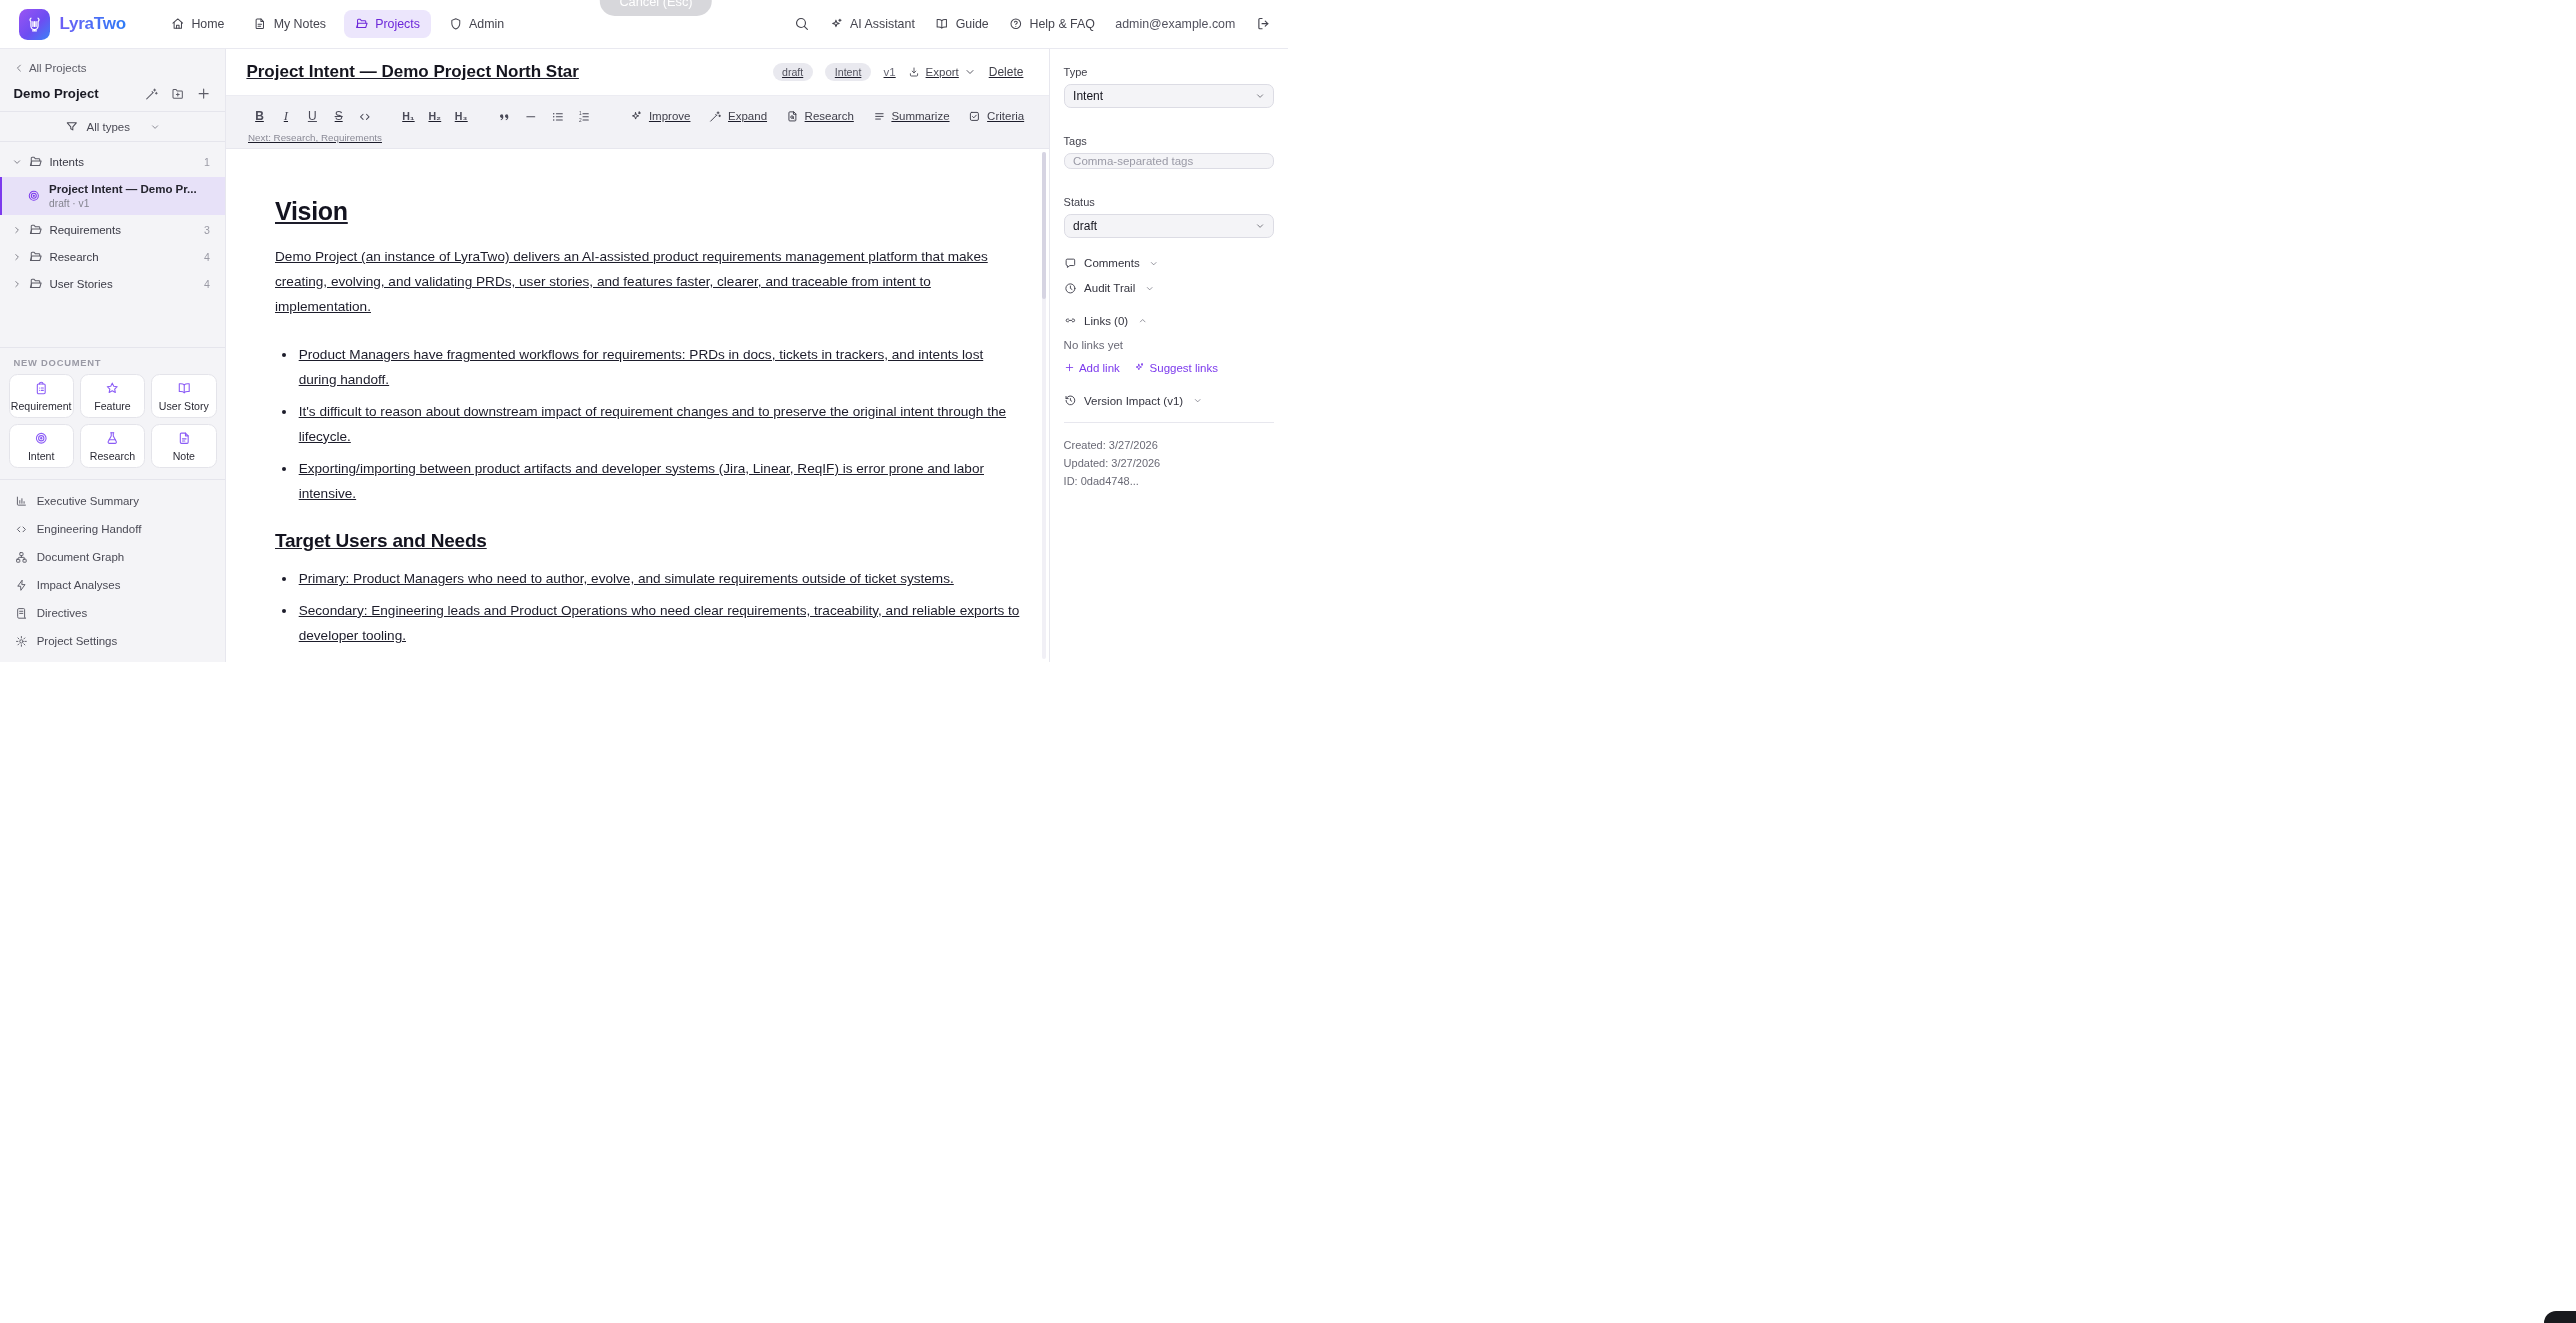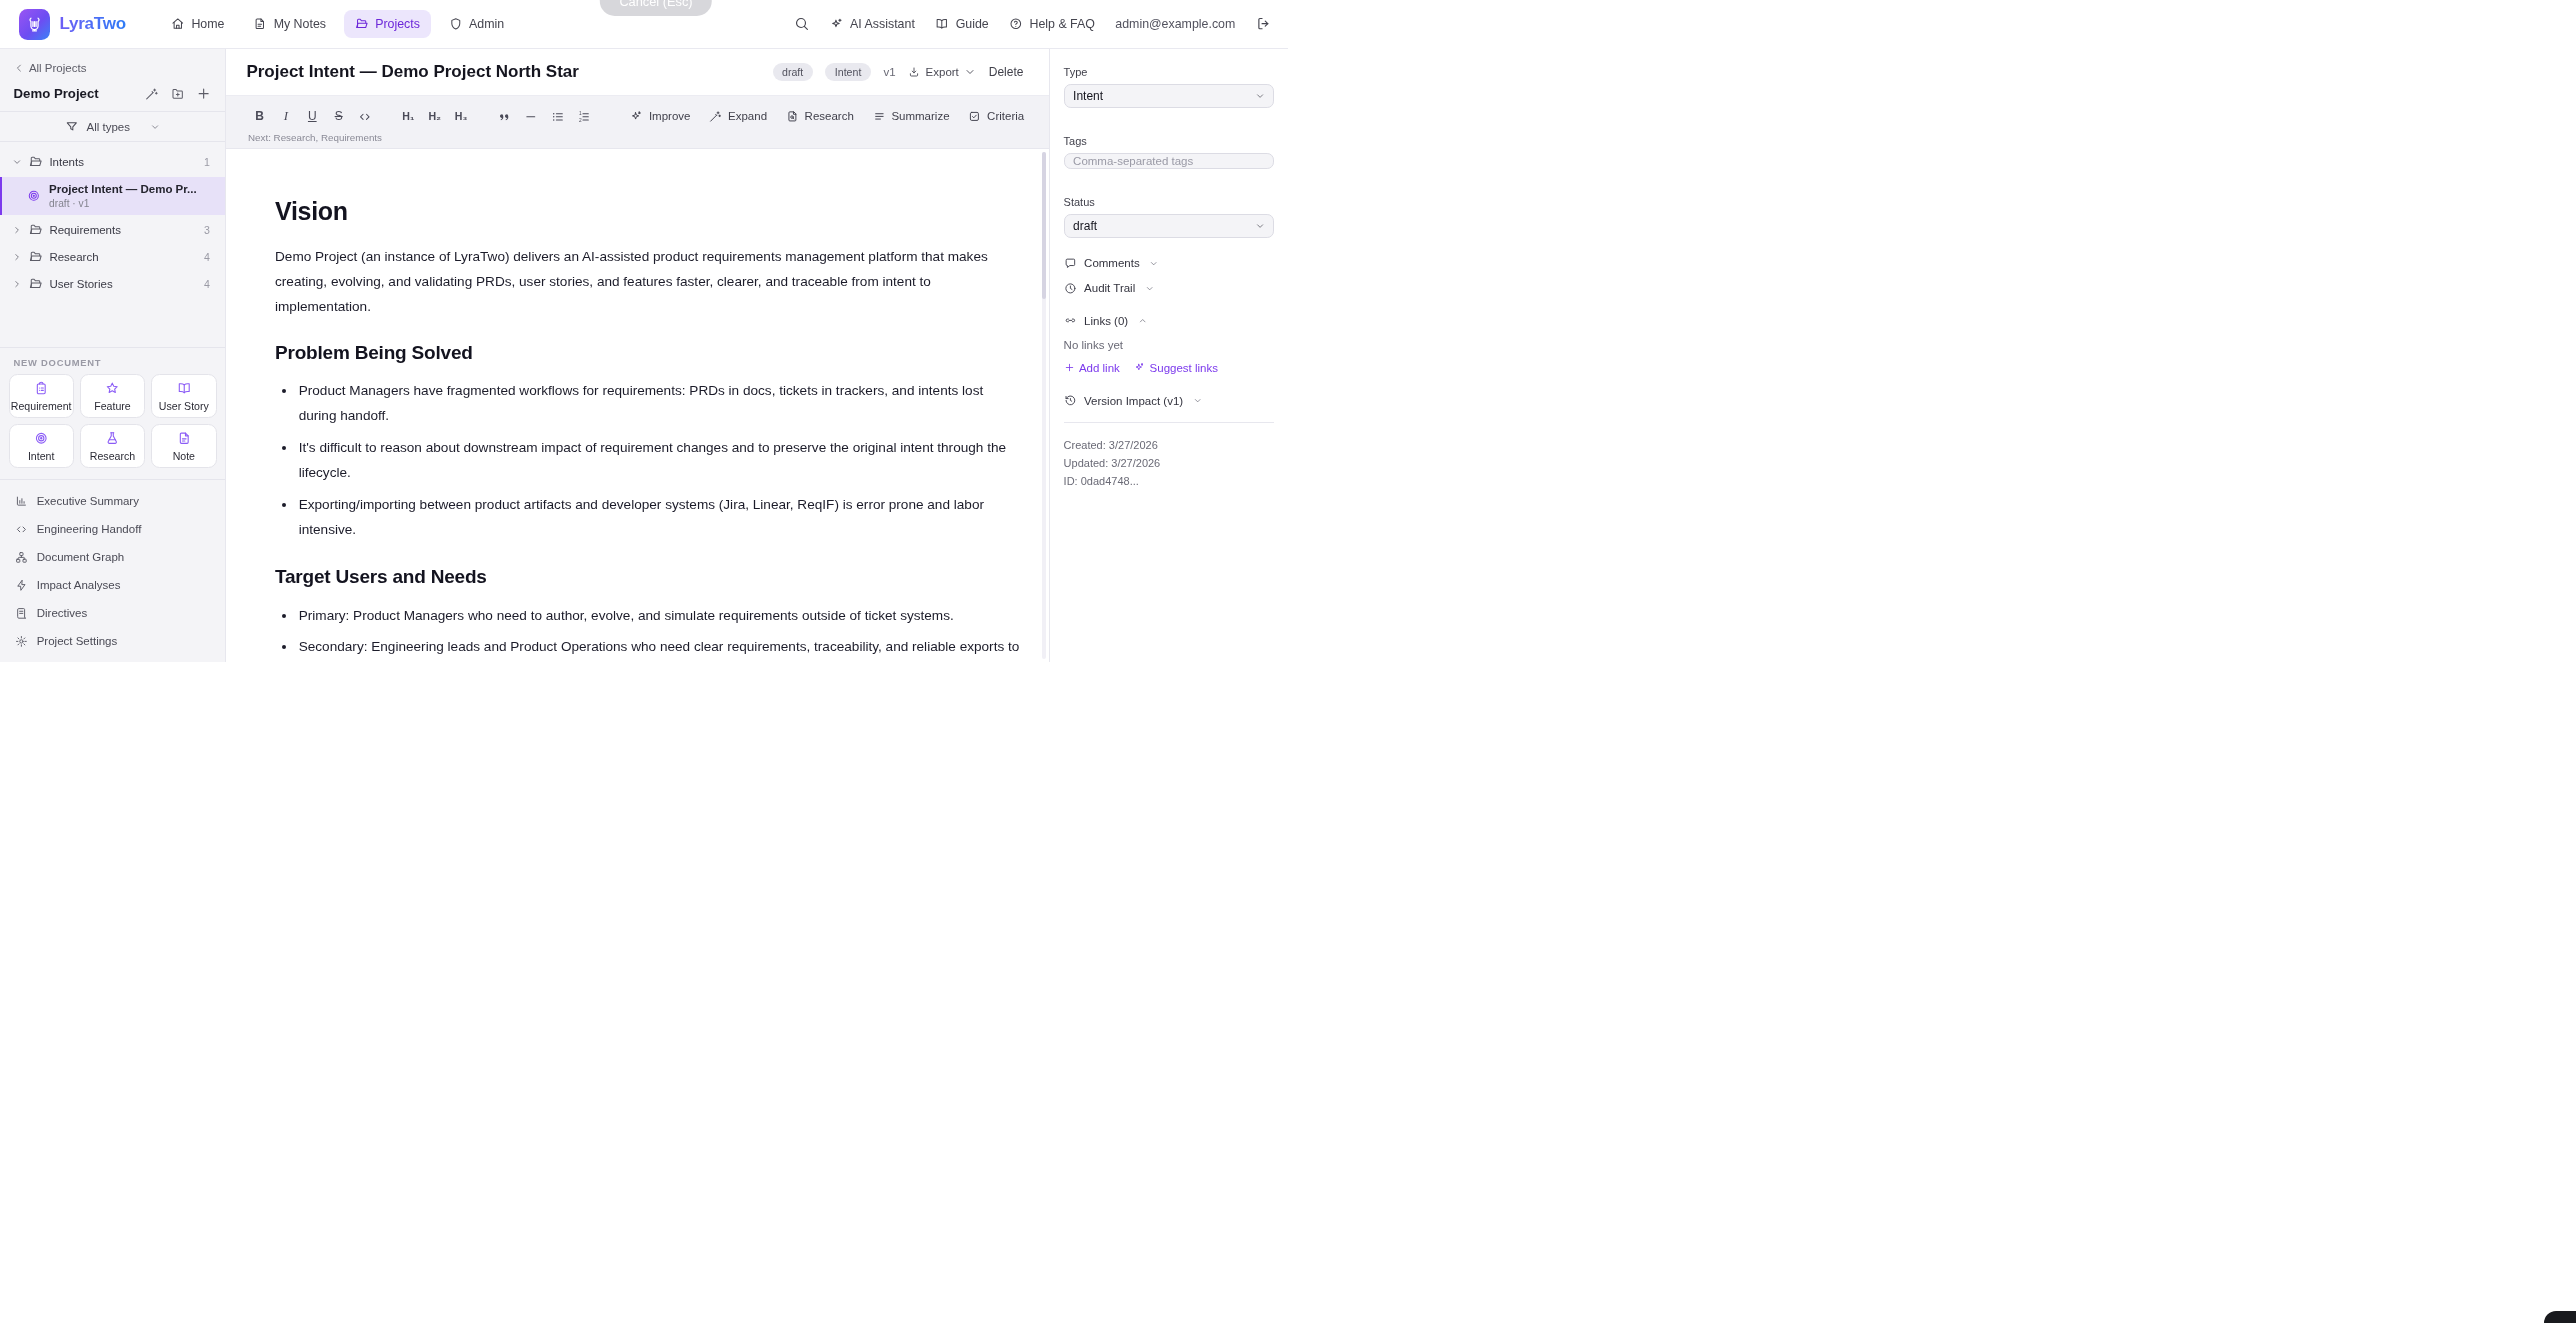--- a/index.html
+++ b/index.html
@@ -72,21 +72,21 @@
   .nd-card { background:#fff; border:0.9px solid #e4e4ea; border-radius:8.5px; height:44px;
              display:flex; flex-direction:column; align-items:center; justify-content:center; gap:4.3px; }
   .nd-card svg { color:#8b5cf6; width:14.5px; height:14.5px; }
   .nd-card span { font-size:10.6px; color:#2c2c36; }
   .views { border-top:0.9px solid #e5e5ec; padding:7.7px 0 6.8px; }
   .view-row { height:28px; display:flex; align-items:center; gap:9.4px; padding:0 14.5px;
               font-size:11.5px; color:#4a4a55; }
   .view-row svg { color:#5c5c67; width:12.8px; height:12.8px; }
 
   
-  .main { flex:1; display:flex; flex-direction:column; min-width:0; background:#fff; }
+  .main { flex:1; display:flex; flex-direction:column; min-width:0; background:#fff;text-decoration:underline; }
   .doc-header { height:46px; display:flex; align-items:center; padding:0 25.6px 0 20.4px; }
   .doc-title { font-size:17px; font-weight:700; color:#15151f; flex:1; white-space:nowrap;
                overflow:hidden; }
   .hdr-right { display:flex; align-items:center; gap:12.8px; }
   .pill { background:#e9e9ef; color:#52525e; font-size:10.6px; padding:3.4px 9.4px; border-radius:851px; }
   .ver { color:#6a6a76; font-size:11.5px; }
   .hdr-btn { display:flex; align-items:center; gap:5.1px; color:#4a4a55; font-size:11.5px; }
   .hdr-btn svg { width:12px; height:12px; }
   .delete-btn { color:#3f3f49; font-size:12px; }
 
@@ -541,21 +541,20 @@
         </div>
       </div>
       <div class="tb-hint">Next: Research, Requirements</div>
     </div>
 
     <div class="editor">
       <div class="editor-content">
         <h1 class="doc-h1">Vision</h1>
         <p class="doc-p">Demo Project (an instance of LyraTwo) delivers an AI-assisted product requirements management platform that makes creating, evolving, and validating PRDs, user stories, and features faster, clearer, and traceable from intent to implementation.</p>
 
-        <h2 class="doc-h2">Problem Being Solved</h2>
         <ul class="doc-ul">
           <li>Product Managers have fragmented workflows for requirements: PRDs in docs, tickets in trackers, and intents lost during handoff.</li>
           <li>It's difficult to reason about downstream impact of requirement changes and to preserve the original intent through the lifecycle.</li>
           <li>Exporting/importing between product artifacts and developer systems (Jira, Linear, ReqIF) is error prone and labor intensive.</li>
         </ul>
 
         <h2 class="doc-h2">Target Users and Needs</h2>
         <ul class="doc-ul" style="margin-bottom:12px;">
           <li>Primary: Product Managers who need to author, evolve, and simulate requirements outside of ticket systems.</li>
           <li>Secondary: Engineering leads and Product Operations who need clear requirements, traceability, and reliable exports to developer tooling.</li>

